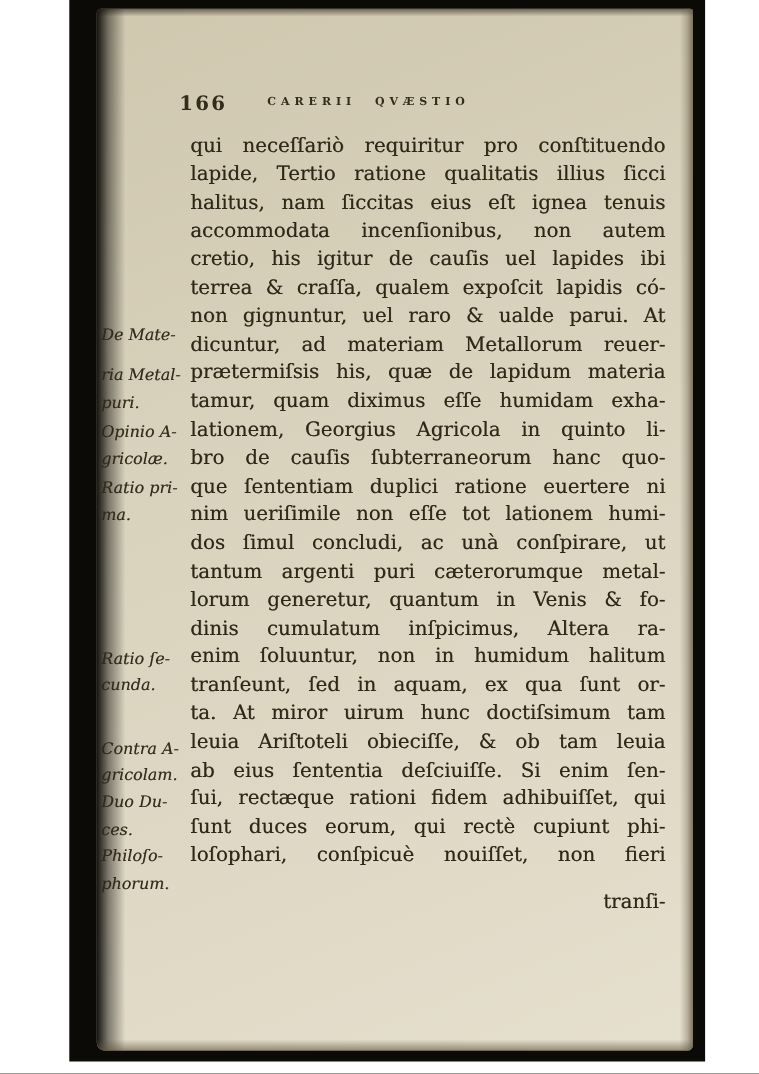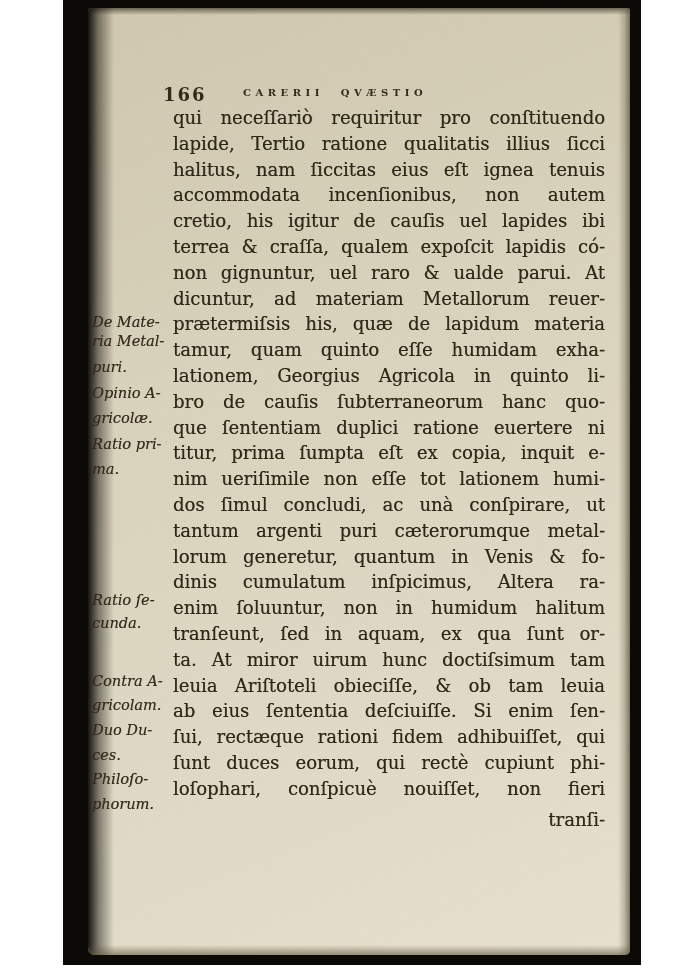--- a/index.html
+++ b/index.html
@@ -48,31 +48,31 @@
   .pnum{
     position:absolute;left:75px;top:0;
     font-size:18px;letter-spacing:2px;font-weight:bold;
   }
   .rtitle{
     position:absolute;left:155px;top:3px;
     font-size:10px;letter-spacing:4.5px;word-spacing:9px;font-weight:bold;
   }
   
   .textblock{
-    position:absolute;left:85px;top:97px;width:432px;
+    position:absolute;left:85px;top:112px;width:432px;
     color:#2e2718;
     font-size:18px;line-height:25.8px;
     text-shadow:0.3px 0 0 rgba(46,39,24,.55);
   }
   .bline{
     text-align:justify;text-align-last:justify;
     height:25.8px;white-space:nowrap;
   }
   .catchword{
-    text-align:right;height:25.8px;margin-top:5px;
+    text-align:right;height:25.8px;margin-top:16px;
   }
   
   .mnote{
     position:absolute;left:4px;width:86px;
     font-style:italic;font-size:14.5px;line-height:1;
     color:#332a1c;white-space:nowrap;
     text-shadow:0.3px 0 0 rgba(51,42,28,.5);
   }
 </style>
 </head>
@@ -84,21 +84,21 @@
     <div class="gutter-shadow"></div>
     <div class="top-edge-shadow"></div>
     <div class="right-edge"></div>
     <div class="bottom-edge"></div>
 
     <div class="header">
       <span class="pnum">166</span>
       <span class="rtitle">CARERII QVÆSTIO</span>
     </div>
 
-    <div class="mnote" style="top:307px">De Mate-</div>
+    <div class="mnote" style="top:290px">De Mate-</div>
     <div class="mnote" style="top:326px">ria Metal-</div>
     <div class="mnote" style="top:352px">puri.</div>
     <div class="mnote" style="top:378px">Opinio A-</div>
     <div class="mnote" style="top:403px">gricolæ.</div>
     <div class="mnote" style="top:429px">Ratio pri-</div>
     <div class="mnote" style="top:454px">ma.</div>
     <div class="mnote" style="top:585px">Ratio ſe-</div>
     <div class="mnote" style="top:608px">cunda.</div>
     <div class="mnote" style="top:666px">Contra A-</div>
     <div class="mnote" style="top:690px">gricolam.</div>
@@ -110,25 +110,24 @@
     <div class="textblock">
       <div class="bline">qui neceſſariò requiritur pro conſtituendo</div>
       <div class="bline">lapide, Tertio ratione qualitatis illius ſicci</div>
       <div class="bline">halitus, nam ſiccitas eius eſt ignea tenuis</div>
       <div class="bline">accommodata incenſionibus, non autem</div>
       <div class="bline">cretio, his igitur de cauſis uel lapides ibi</div>
       <div class="bline">terrea &amp; craſſa, qualem expoſcit lapidis có-</div>
       <div class="bline">non gignuntur, uel raro &amp; ualde parui. At</div>
       <div class="bline">dicuntur, ad materiam Metallorum reuer-</div>
       <div class="bline">prætermiſsis his, quæ de lapidum materia</div>
-      <div class="bline">tamur, quam quinto eſſe humidam exha-</div>
+      <div class="bline">tamur, quam diximus eſſe humidam exha-</div>
       <div class="bline">lationem, Georgius Agricola in quinto li-</div>
       <div class="bline">bro de cauſis ſubterraneorum hanc quo-</div>
       <div class="bline">que ſententiam duplici ratione euertere ni</div>
-      <div class="bline">titur, prima ſumpta eſt ex copia, inquit e-</div>
       <div class="bline">nim ueriſimile non eſſe tot lationem humi-</div>
       <div class="bline">dos ſimul concludi, ac unà conſpirare, ut</div>
       <div class="bline">tantum argenti puri cæterorumque metal-</div>
       <div class="bline">lorum generetur, quantum in Venis &amp; fo-</div>
       <div class="bline">dinis cumulatum inſpicimus, Altera ra-</div>
       <div class="bline">enim ſoluuntur, non in humidum halitum</div>
       <div class="bline">tranſeunt, ſed in aquam, ex qua ſunt or-</div>
       <div class="bline">ta. At miror uirum hunc doctiſsimum tam</div>
       <div class="bline">leuia Ariſtoteli obieciſſe, &amp; ob tam leuia</div>
       <div class="bline">ab eius ſententia deſciuiſſe.  Si enim ſen-</div>

